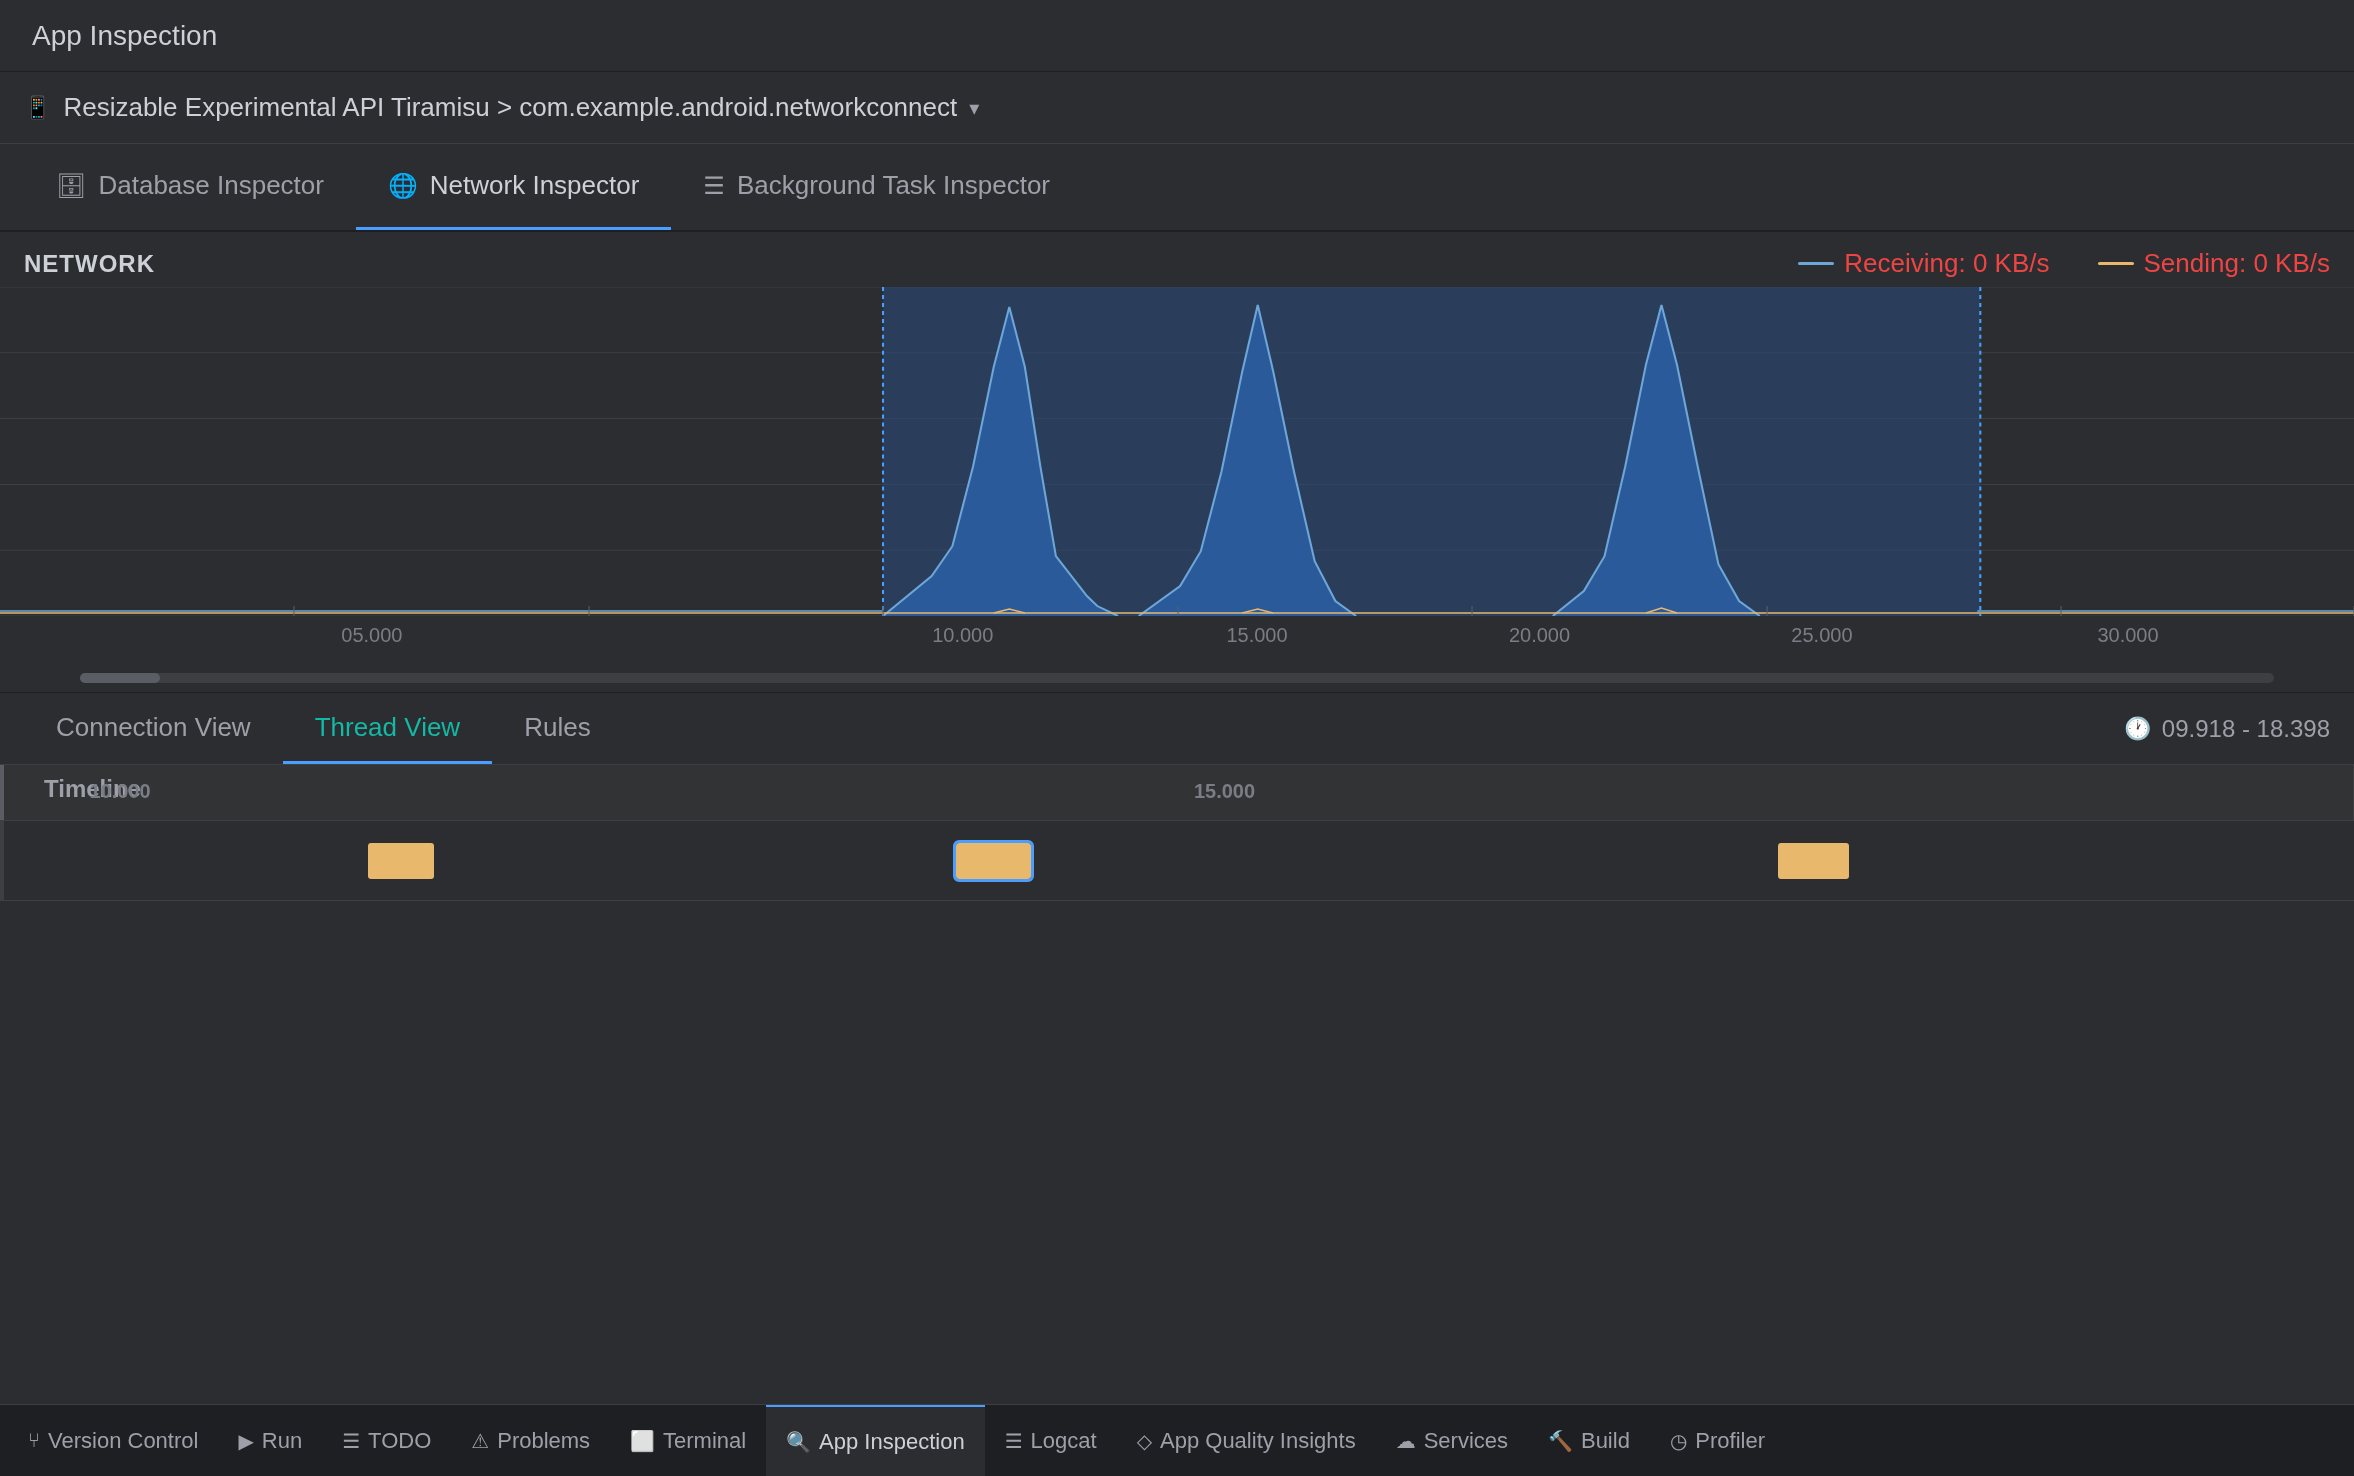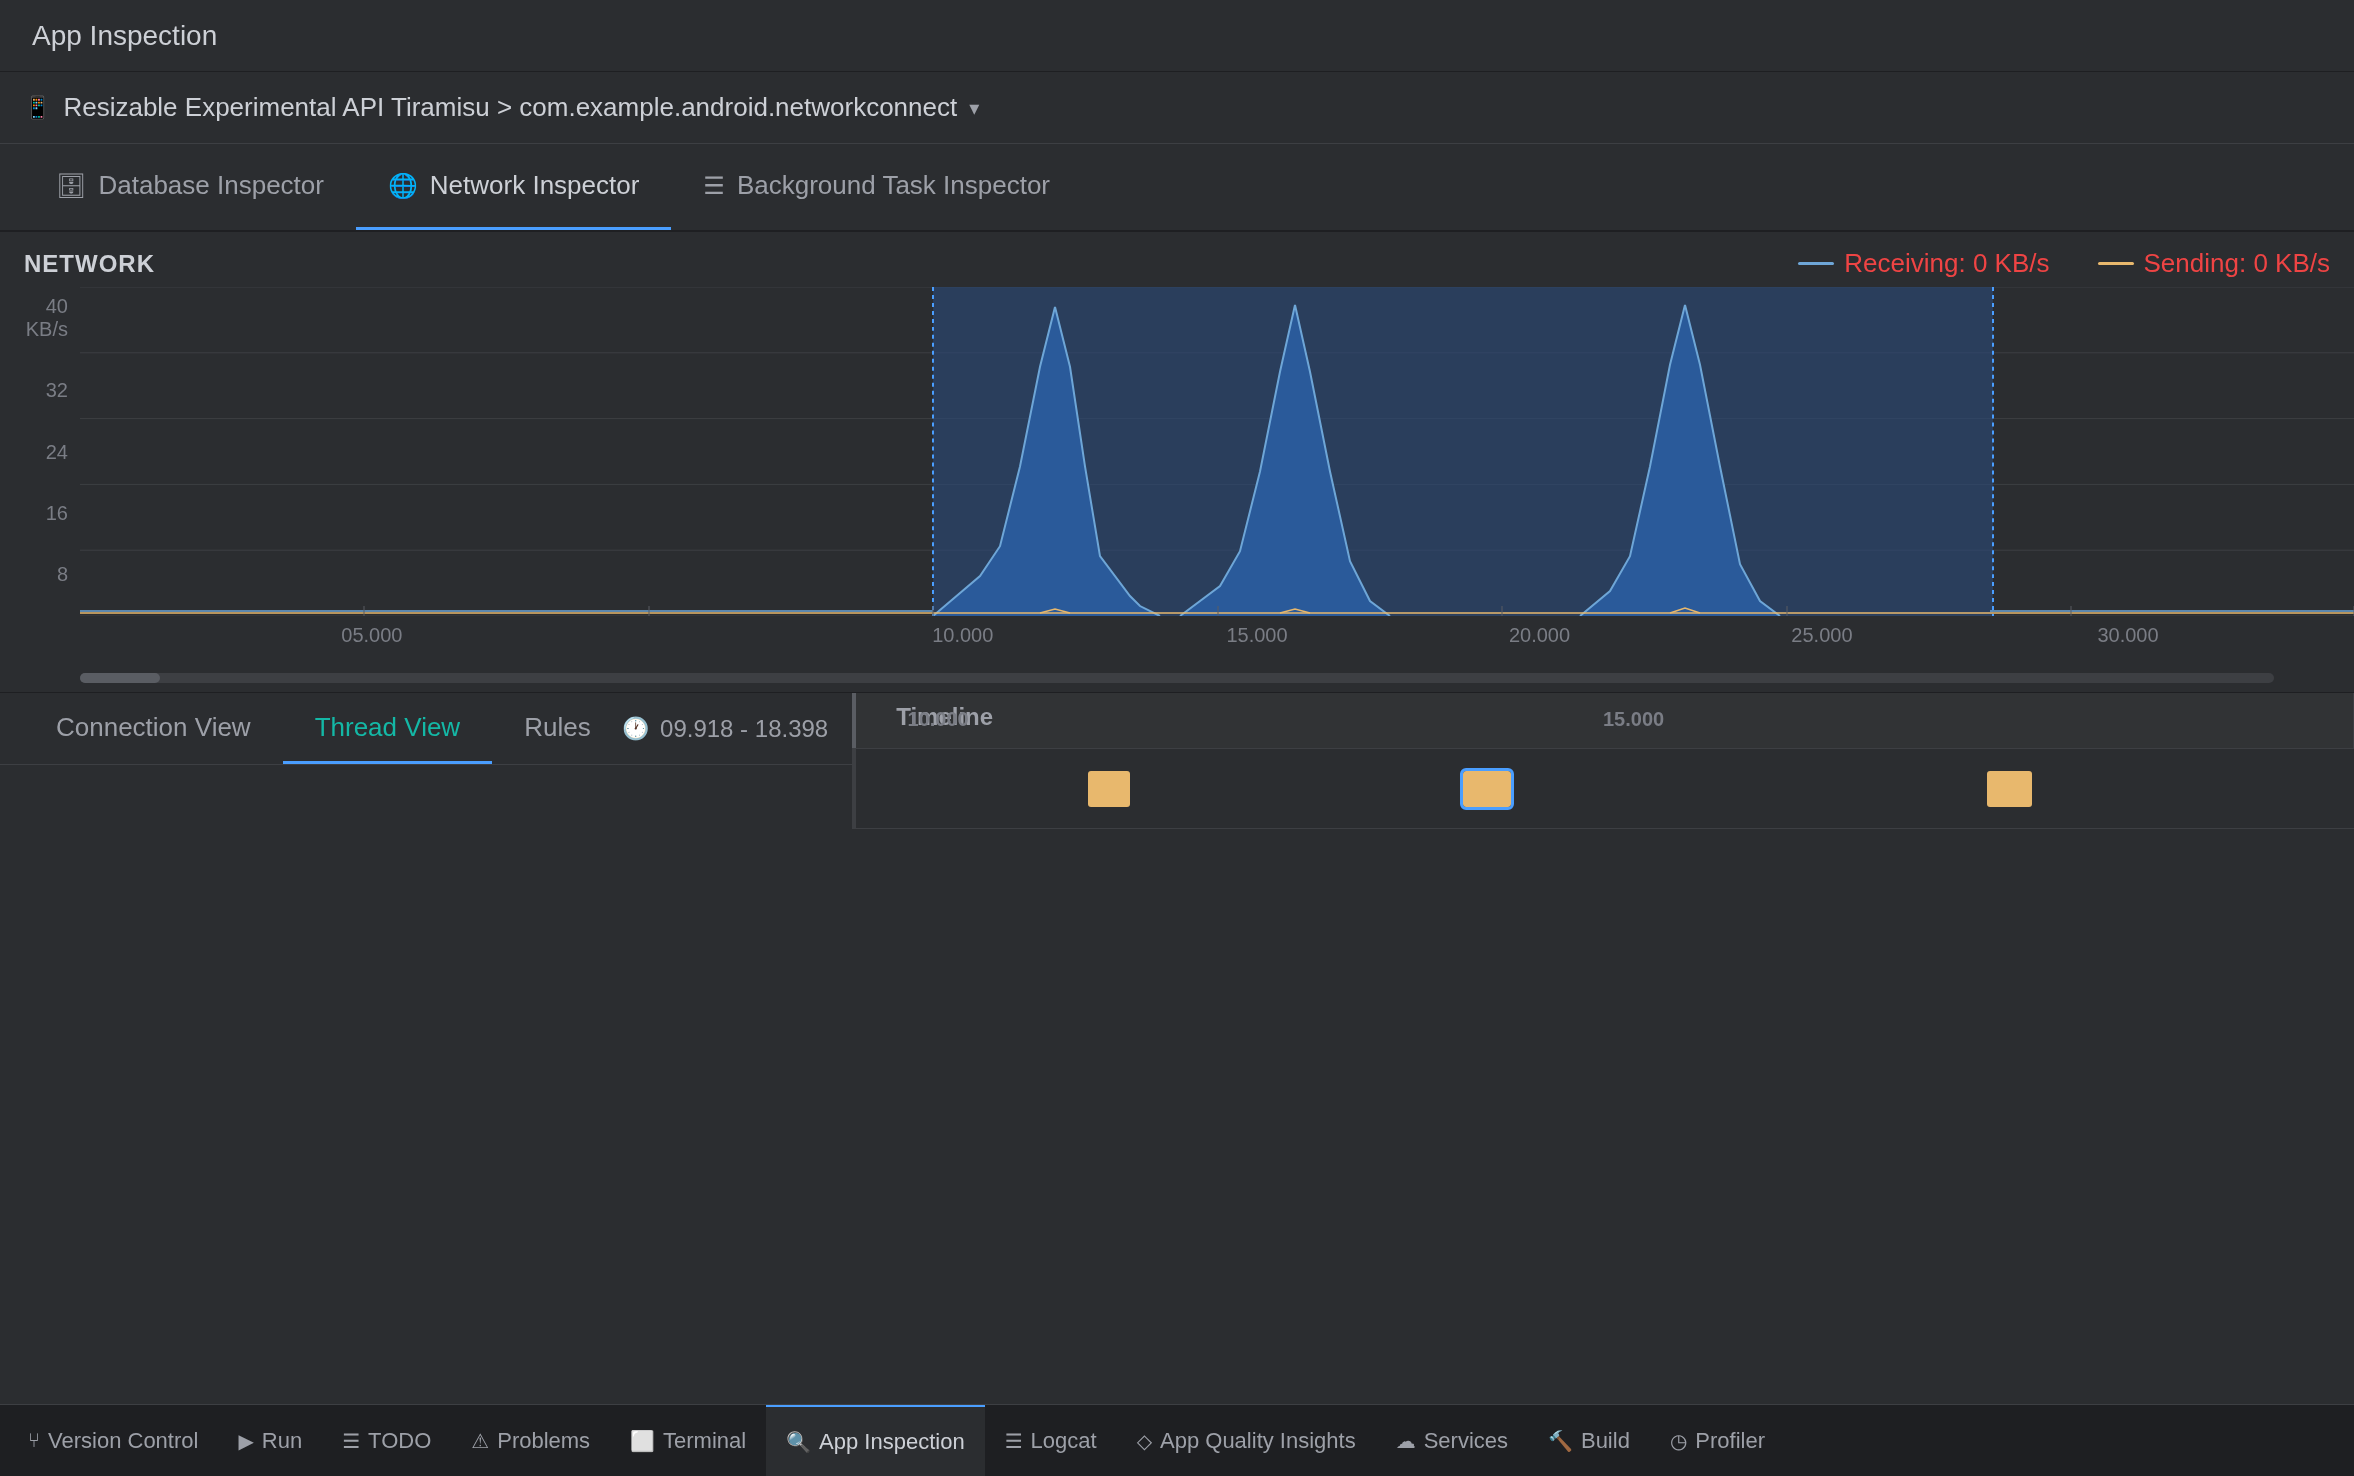--- a/index.html
+++ b/index.html
@@ -380,27 +380,20 @@
         <span>Receiving: 0 KB/s</span>
       </div>
       <div class="legend-item">
         <div class="legend-line sending"></div>
         <span>Sending: 0 KB/s</span>
       </div>
     </div>
   </div>
 
   <div class="chart-container">
-    <div class="chart-y-axis">
-      <span>40 KB/s</span>
-      <span>32</span>
-      <span>24</span>
-      <span>16</span>
-      <span>8</span>
-    </div>
     <div class="chart-main">
       <svg class="chart-svg" viewBox="0 0 2274 330" preserveAspectRatio="none">
 
         <rect x="0" y="0" width="2274" height="330" fill="#2b2d30"></rect>
 
         <line x1="0" y1="0" x2="2274" y2="0" stroke="#3d3f43" stroke-width="1"></line>
         <line x1="0" y1="66" x2="2274" y2="66" stroke="#3d3f43" stroke-width="1"></line>
         <line x1="0" y1="132" x2="2274" y2="132" stroke="#3d3f43" stroke-width="1"></line>
         <line x1="0" y1="198" x2="2274" y2="198" stroke="#3d3f43" stroke-width="1"></line>
         <line x1="0" y1="264" x2="2274" y2="264" stroke="#3d3f43" stroke-width="1"></line>
@@ -447,21 +440,21 @@
     <span class="x-label" style="left: calc(80px + 87%);">30.000</span>
   </div>
 
   <div class="scrollbar-area">
     <div class="scrollbar-track">
       <div class="scrollbar-thumb"></div>
     </div>
   </div>
 </div>
 
-<div class="bottom-panel" style="display: flex; flex-direction: row; flex: 1 1 0%;">
+<div class="bottom-panel" style="display: flex; flex-direction: column; flex: 1 1 0%;">
 
   <div class="view-tabs">
     <div class="view-tab">
       <span>Connection View</span>
     </div>
     <div class="view-tab active">
       <span>Thread View</span>
     </div>
     <div class="view-tab">
       <span>Rules</span>

